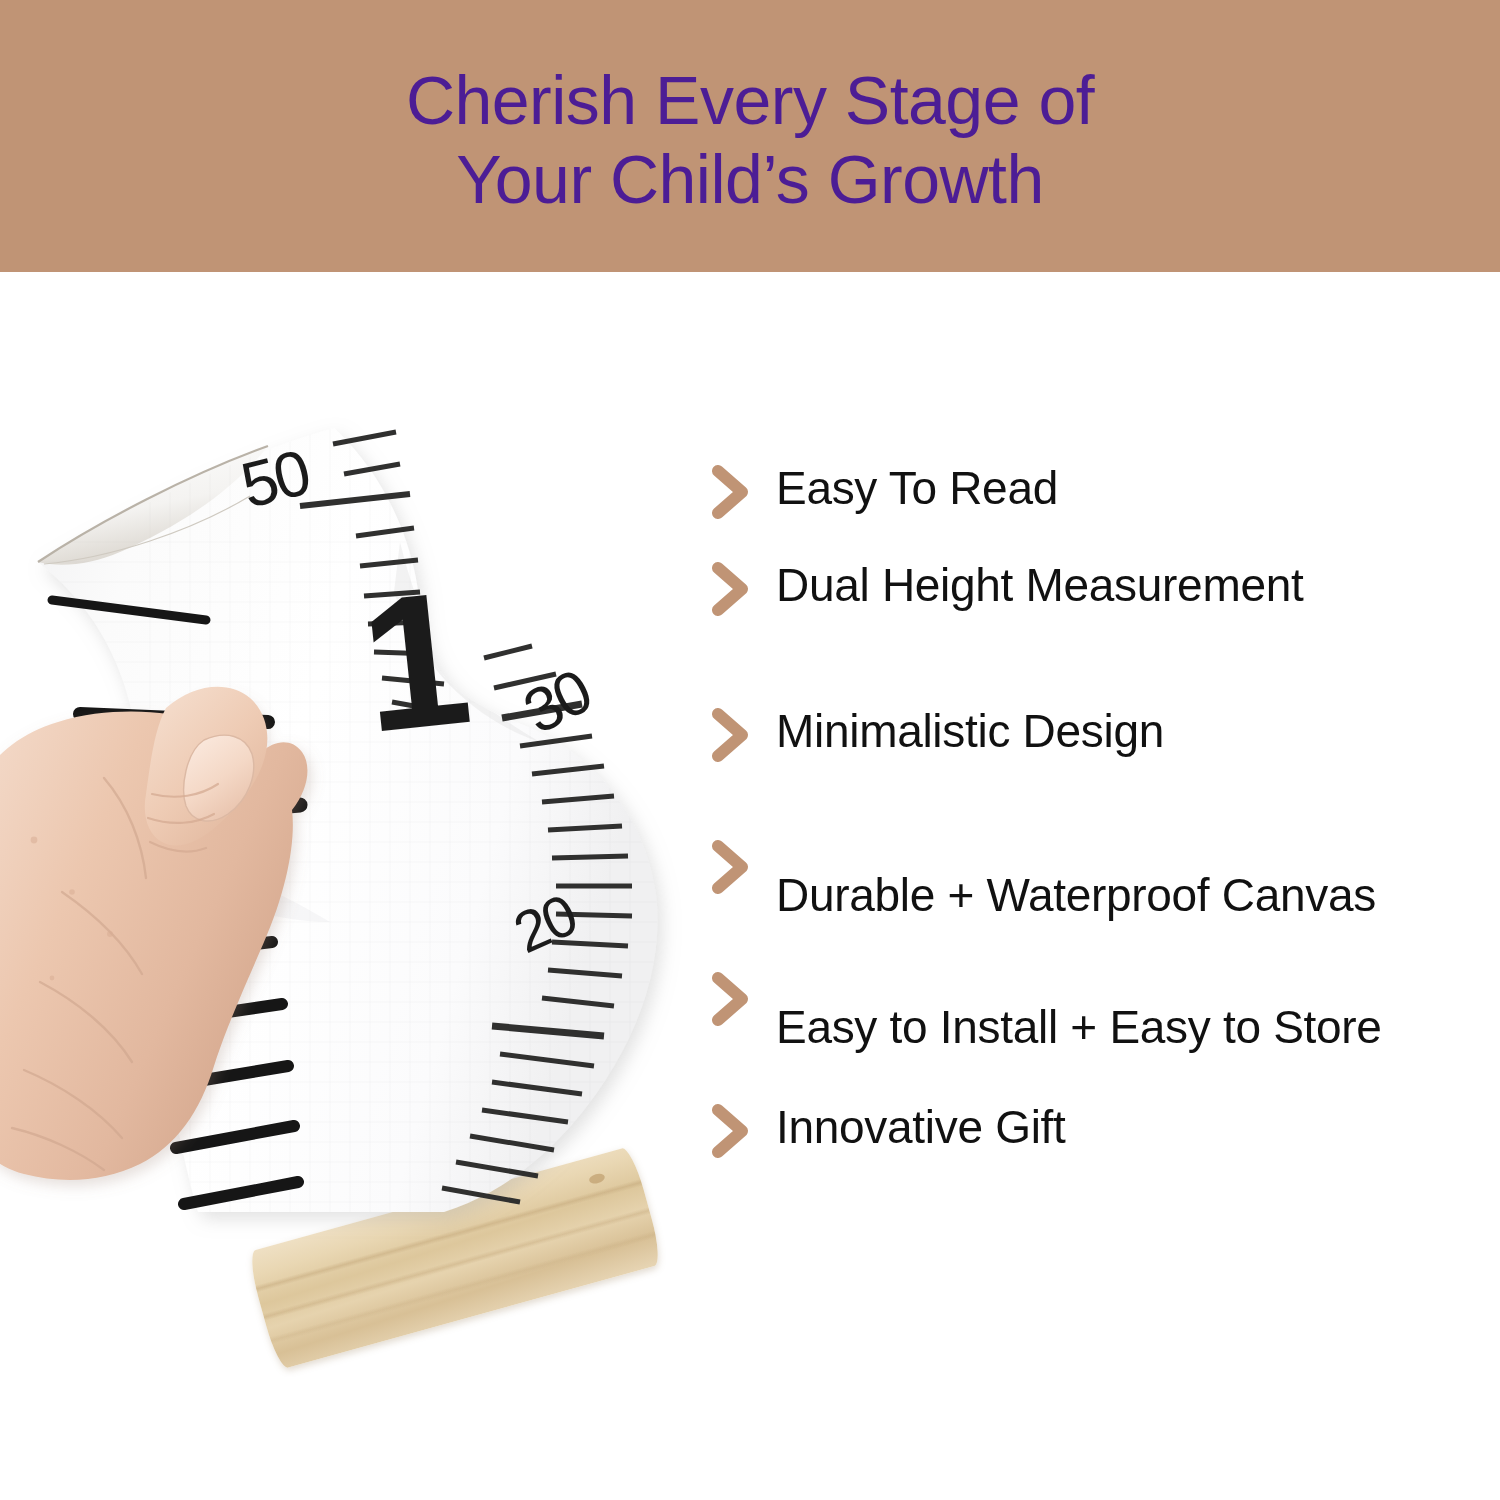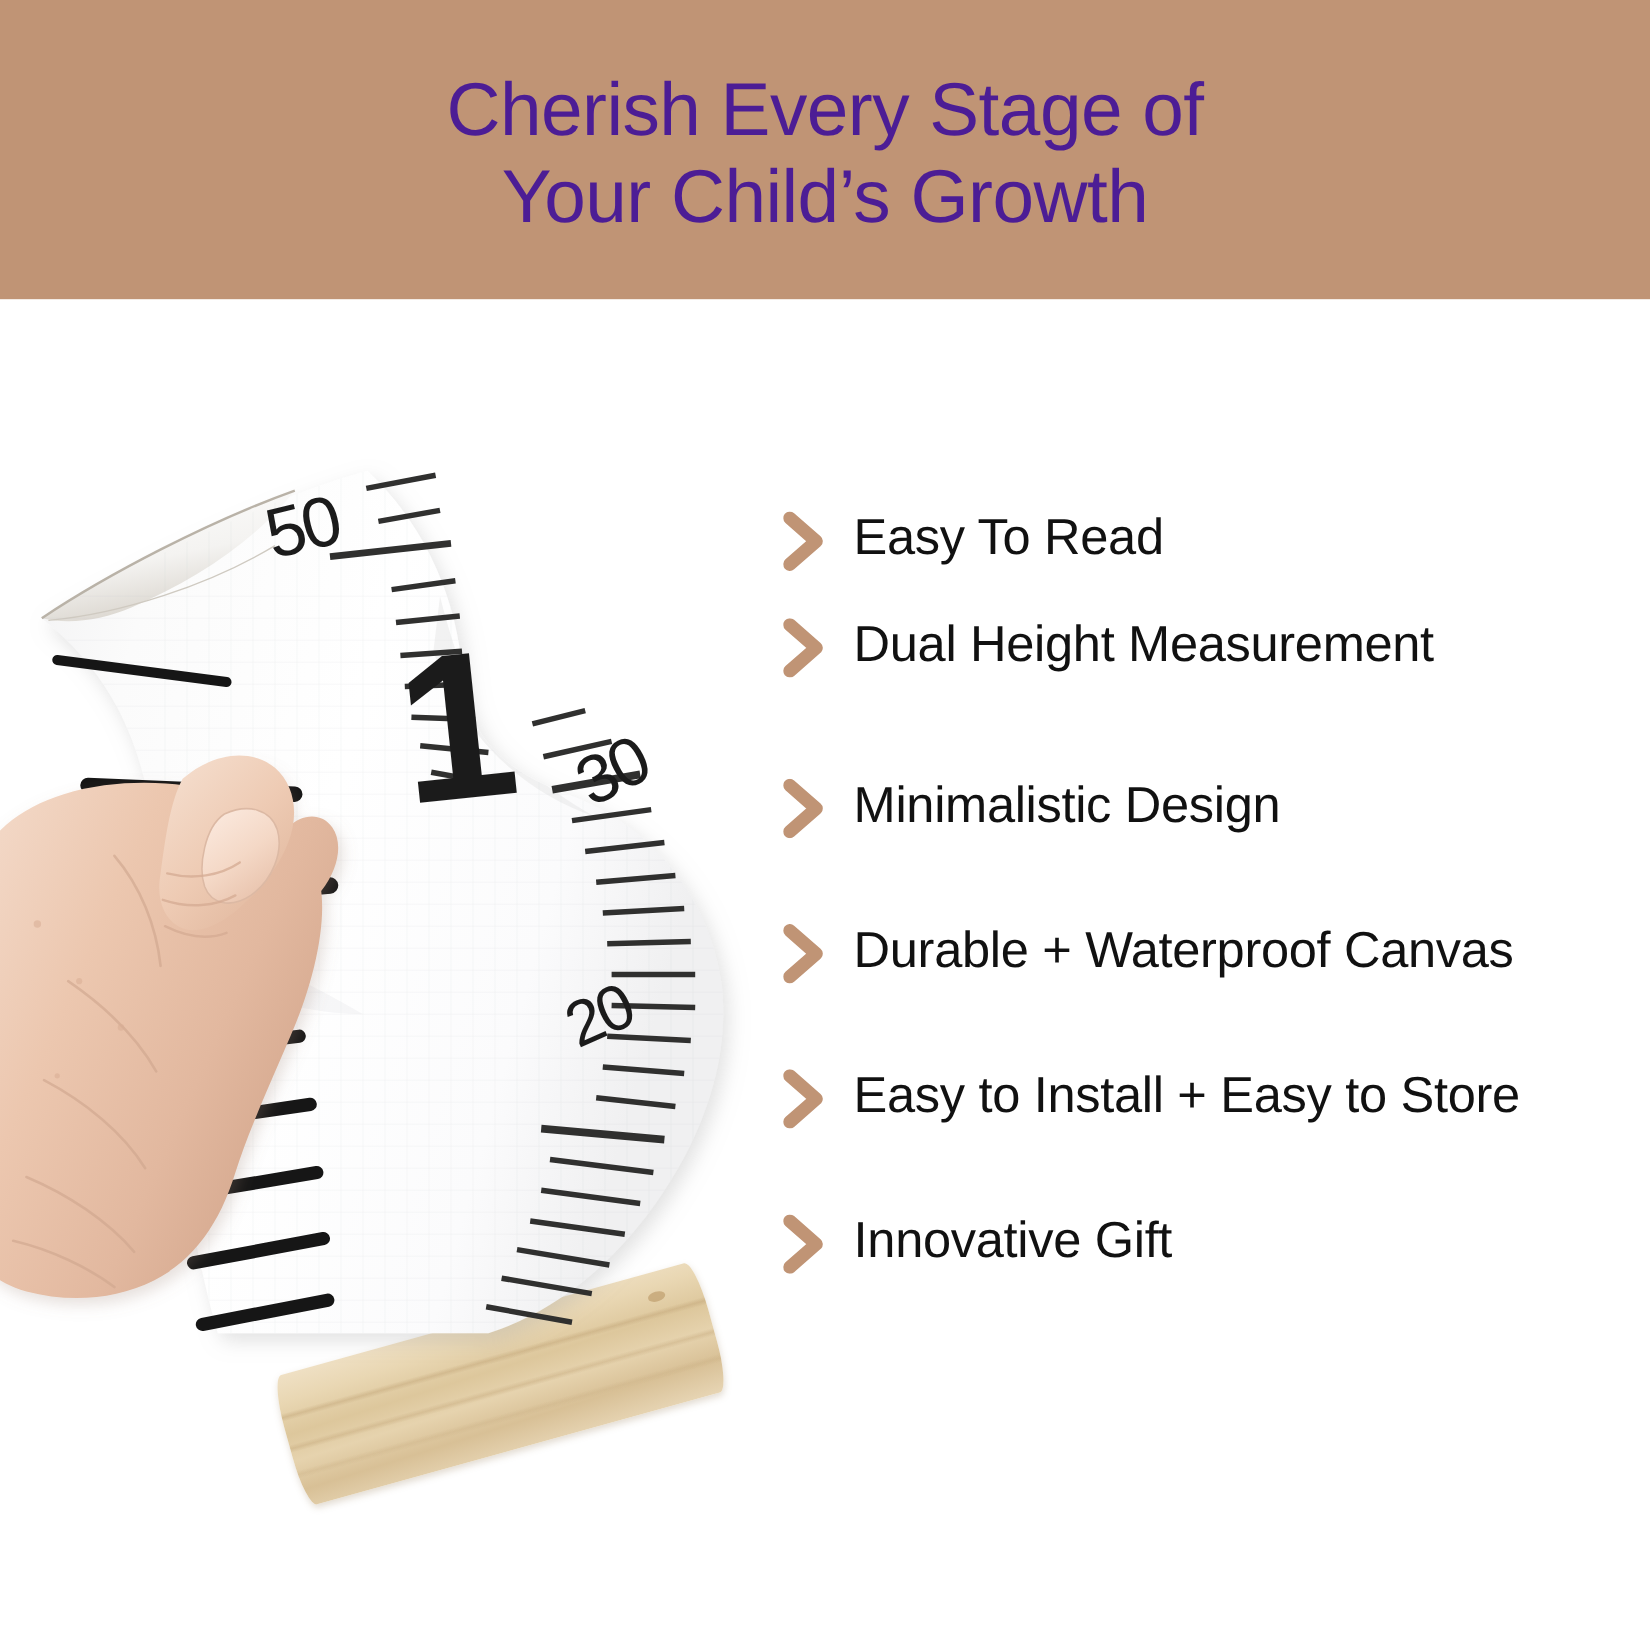--- a/index.html
+++ b/index.html
@@ -190,21 +190,21 @@
   .chev svg { display: block; }
   .feature-text {
     color: #111111;
     font-size: 46px;
     line-height: 1.12;
     font-weight: 400;
     letter-spacing: -0.3px;
     font-family: "Liberation Sans", sans-serif;
     max-width: 700px;
   }
-  .feature-text.wrap { max-width: 640px; }
+  .feature-text.wrap { max-width: 640px; margin-top: 32px; }
 </style>
 </head>
 <body>
 
 <div class="header-banner">
   <div class="header-line">Cherish Every Stage of</div>
   <div class="header-line">Your Child’s Growth</div>
 </div>
 
 <div class="content">

